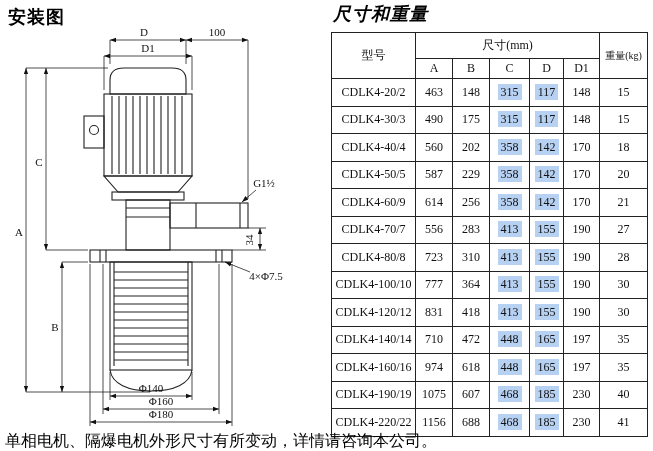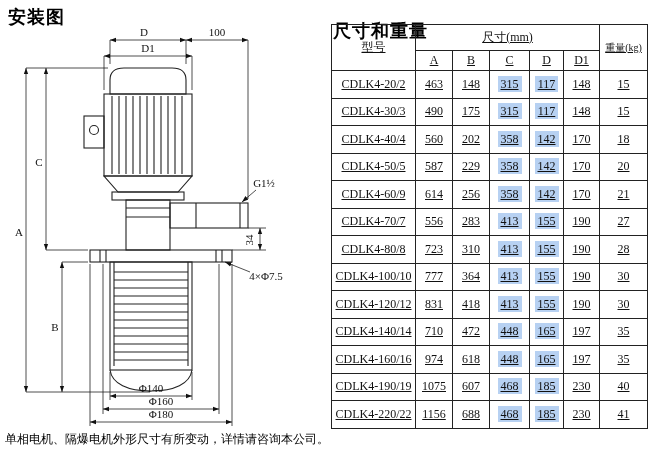--- a/index.html
+++ b/index.html
@@ -5,34 +5,34 @@
   html,body{margin:0;padding:0;}
   body{
     width:653px;height:451px;background:#fff;position:relative;overflow:hidden;
     font-family:"Liberation Serif","DejaVu Serif",serif;color:#111;
   }
   .title{
     position:absolute;font-family:"Liberation Sans","DejaVu Sans",sans-serif;
     font-weight:700;font-size:18px;color:#000;letter-spacing:1px;
   }
   #title-left{left:8px;top:5px;}
-  #title-right{left:333px;top:19px;}
+  #title-right{left:333px;top:2px;font-style:italic;}
   #drawing{position:absolute;left:0;top:24px;}
-  #table-wrap{position:absolute;left:331px;top:24px;text-decoration:underline;}
+  #table-wrap{position:absolute;left:331px;top:32px;}
   table{border-collapse:collapse;table-layout:fixed;width:316px;}
   th,td{
     border:1px solid #222;text-align:center;vertical-align:middle;
     font-weight:normal;font-size:12px;padding:0 1px;overflow:hidden;white-space:nowrap;
   }
   thead tr:first-child th{height:25px;}
   thead tr:last-child th{height:19px;}
   tbody td{height:26.5px;}
   th.wt{font-size:10px;}
   .hl{background:var(--hl,#b7d1f2);padding:1px 3px;}
-  #footnote{position:absolute;left:5px;top:431px;font-size:12px;color:#000;}
+  #footnote{position:absolute;left:5px;top:431px;font-size:16px;color:#000;}
   svg text{font-family:"Liberation Serif","DejaVu Serif",serif;}
 </style>
 </head>
 <body>
 
 <div class="title" id="title-left">安装图</div>
 <div class="title" id="title-right">尺寸和重量</div>
 
 <svg id="drawing" width="330" height="404" viewBox="0 0 330 404">
   <defs>

